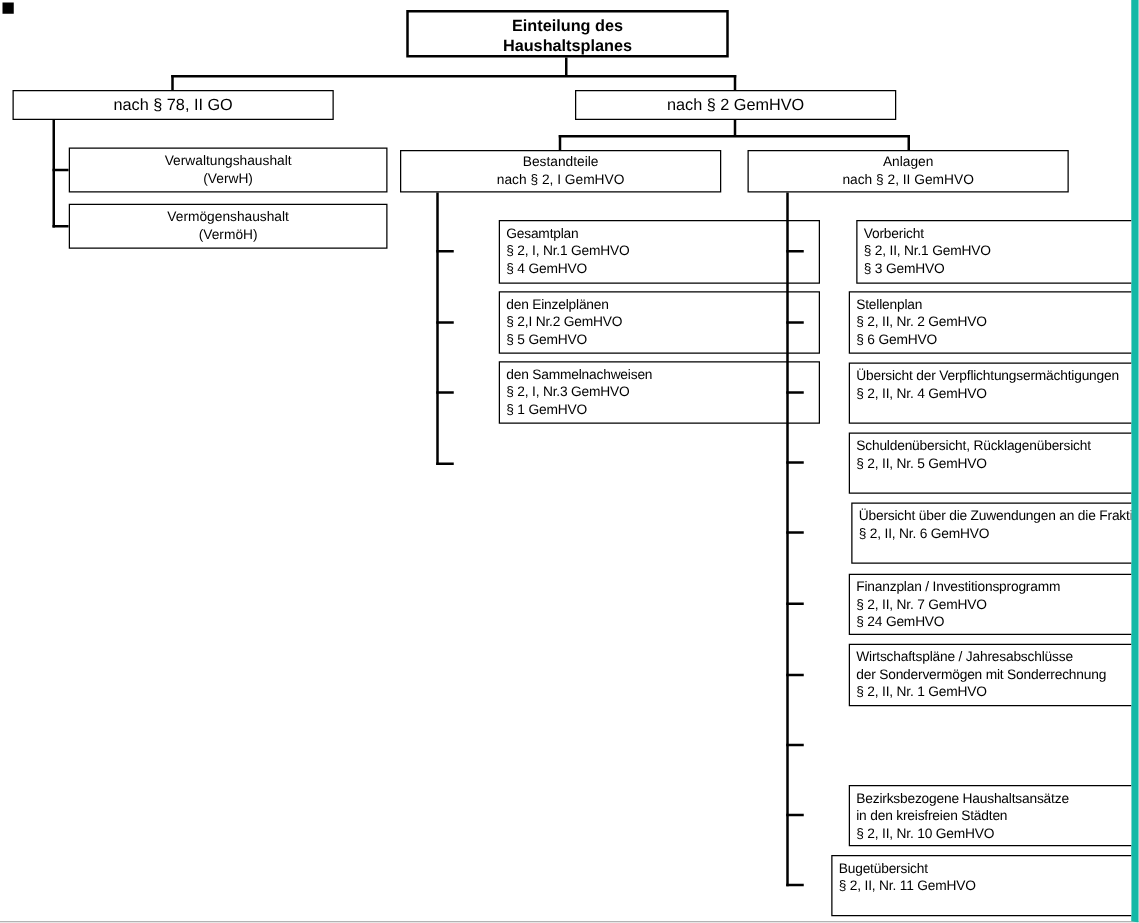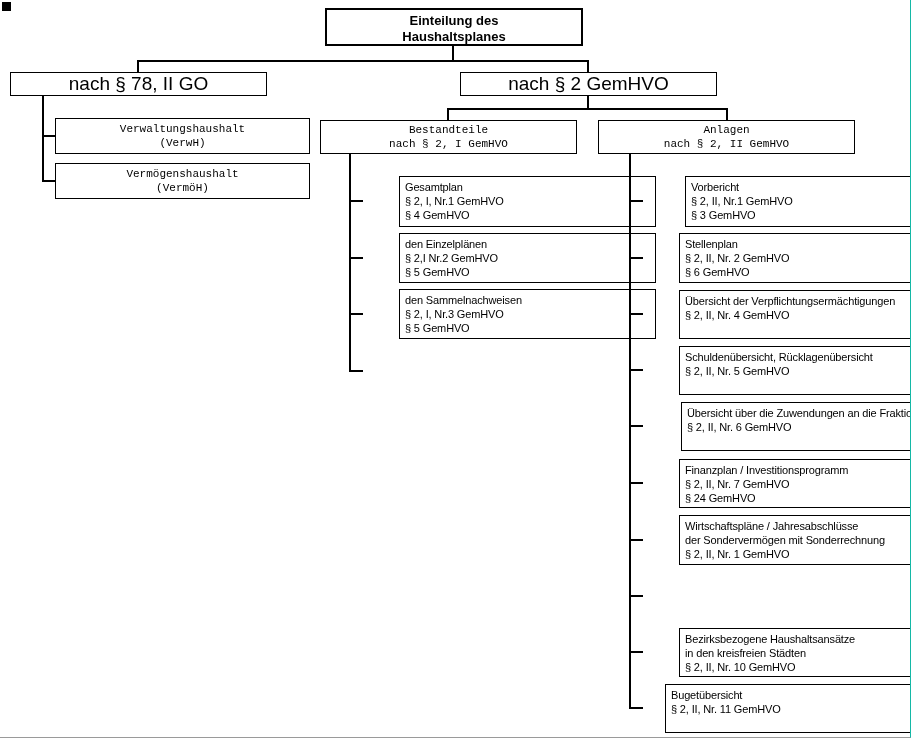--- a/index.html
+++ b/index.html
@@ -3,50 +3,49 @@
 <meta charset="utf-8">
 <style>
   * { margin: 0; padding: 0; box-sizing: border-box; }
   html, body { background: #ffffff; }
   body { font-family: "Liberation Sans", "DejaVu Sans", sans-serif; color: #000; }
   .canvas {
     position: relative;
     width: 911px;
     height: 738px;
     background: #ffffff;
-    border-right: 1px solid #14b8a6;
+    border-right: 6px solid #14b8a6;
     border-bottom: 1px solid #9a9a9a;
     overflow: hidden;
   }
   .box {
     position: absolute;
     background: #ffffff;
     border: 1px solid #000000;
     white-space: pre;
     overflow: hidden;
   }
   .title {
     border-width: 2px;
     font-weight: bold;
     font-size: 13px;
     text-align: center;
     line-height: 16px;
     padding-top: 3px;
   }
   .l2 {
-    font-size: 19px;
+    font-size: 13px;
     text-align: center;
     line-height: 22px;
   }
   .hdr {
     font-size: 11px;
     text-align: center;
     line-height: 14px;
     padding-top: 2px;
-    font-family: Liberation Mono, monospace;
   }
   .item {
     font-size: 11px;
     letter-spacing: -0.15px;
     line-height: 14px;
     padding: 3px 2px 0 5px;
     margin-left: 36px;
   }
   .line { position: absolute; background: #000000; }
   .handle { position: absolute; left: 2px; top: 2px; width: 9px; height: 9px; background: #000000; }
@@ -95,21 +94,21 @@
   <div class="line" style="left:349px;top:370px;width:14px;height:2px"></div>
 
   <div class="box item" style="left:363px;top:176px;width:257px;height:51px">Gesamtplan
 § 2, I, Nr.1 GemHVO
 § 4 GemHVO</div>
   <div class="box item" style="left:363px;top:233px;width:257px;height:50px">den Einzelplänen
 § 2,I Nr.2 GemHVO
 § 5 GemHVO</div>
   <div class="box item" style="left:363px;top:289px;width:257px;height:50px">den Sammelnachweisen
 § 2, I, Nr.3 GemHVO
-§ 5 GemHVO</div>
+§ 1 GemHVO</div>
 
   <div class="line" style="left:629px;top:154px;width:2px;height:555px"></div>
   <div class="line" style="left:629px;top:200px;width:14px;height:2px"></div>
   <div class="line" style="left:629px;top:257px;width:14px;height:2px"></div>
   <div class="line" style="left:629px;top:313px;width:14px;height:2px"></div>
   <div class="line" style="left:629px;top:369px;width:14px;height:2px"></div>
   <div class="line" style="left:629px;top:425px;width:14px;height:2px"></div>
   <div class="line" style="left:629px;top:482px;width:14px;height:2px"></div>
   <div class="line" style="left:629px;top:539px;width:14px;height:2px"></div>
   <div class="line" style="left:629px;top:595px;width:14px;height:2px"></div>

